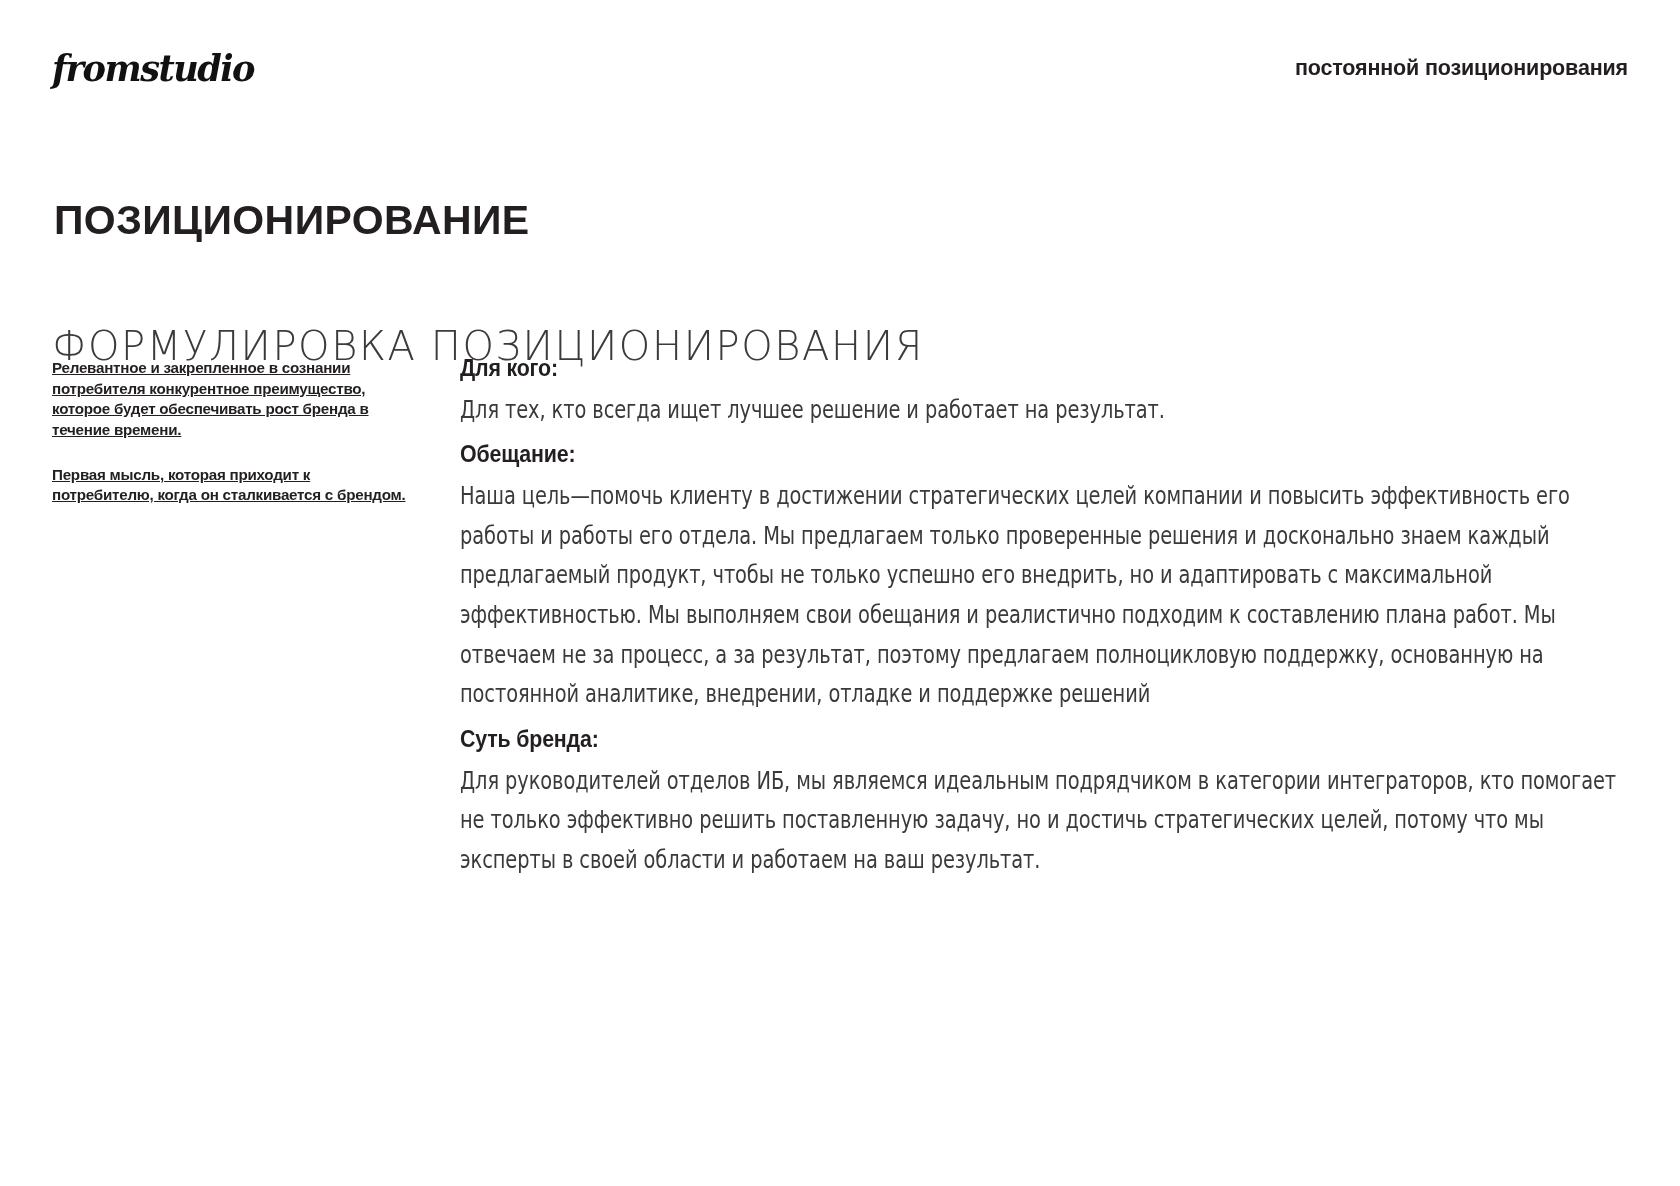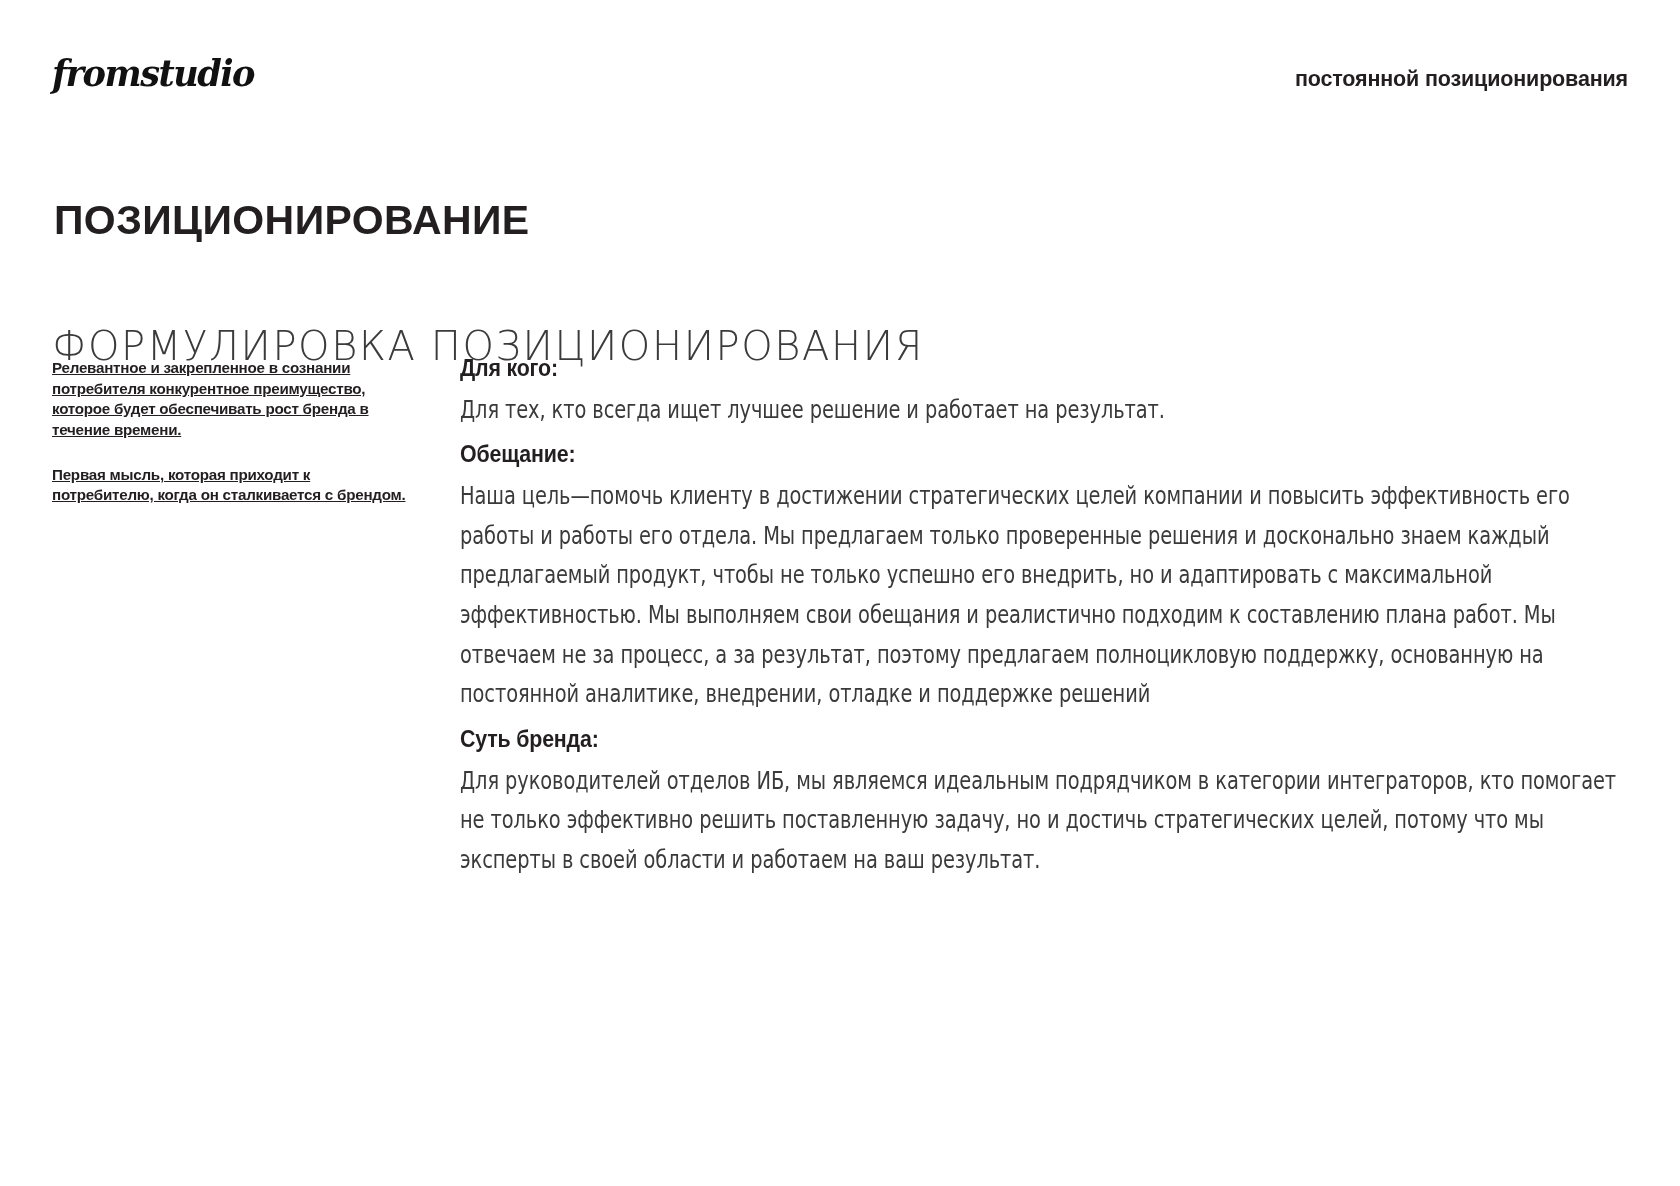--- a/index.html
+++ b/index.html
@@ -23,21 +23,21 @@
   }
 
   
   .header {
     position: absolute;
     top: 44px;
     left: 52px;
     right: 52px;
     height: 48px;
     display: flex;
-    align-items: flex-end;
+    align-items: center;
     justify-content: space-between;
   }
   .logo {
     font-family: "DejaVu Serif", "Liberation Serif", serif;
     font-weight: 700;
     font-style: italic;
     font-size: 37px;
     letter-spacing: -1.6px;
     color: #111111;
     line-height: 1;

